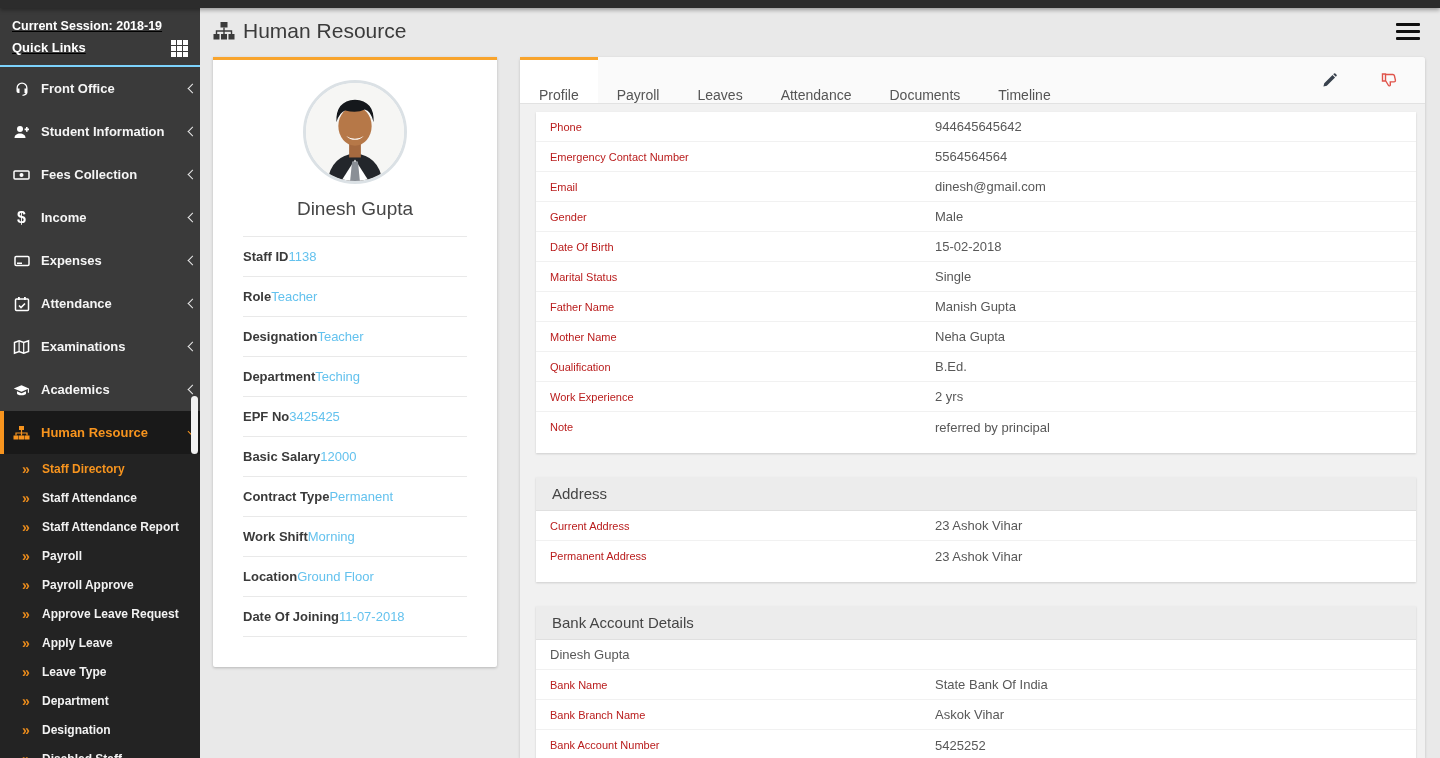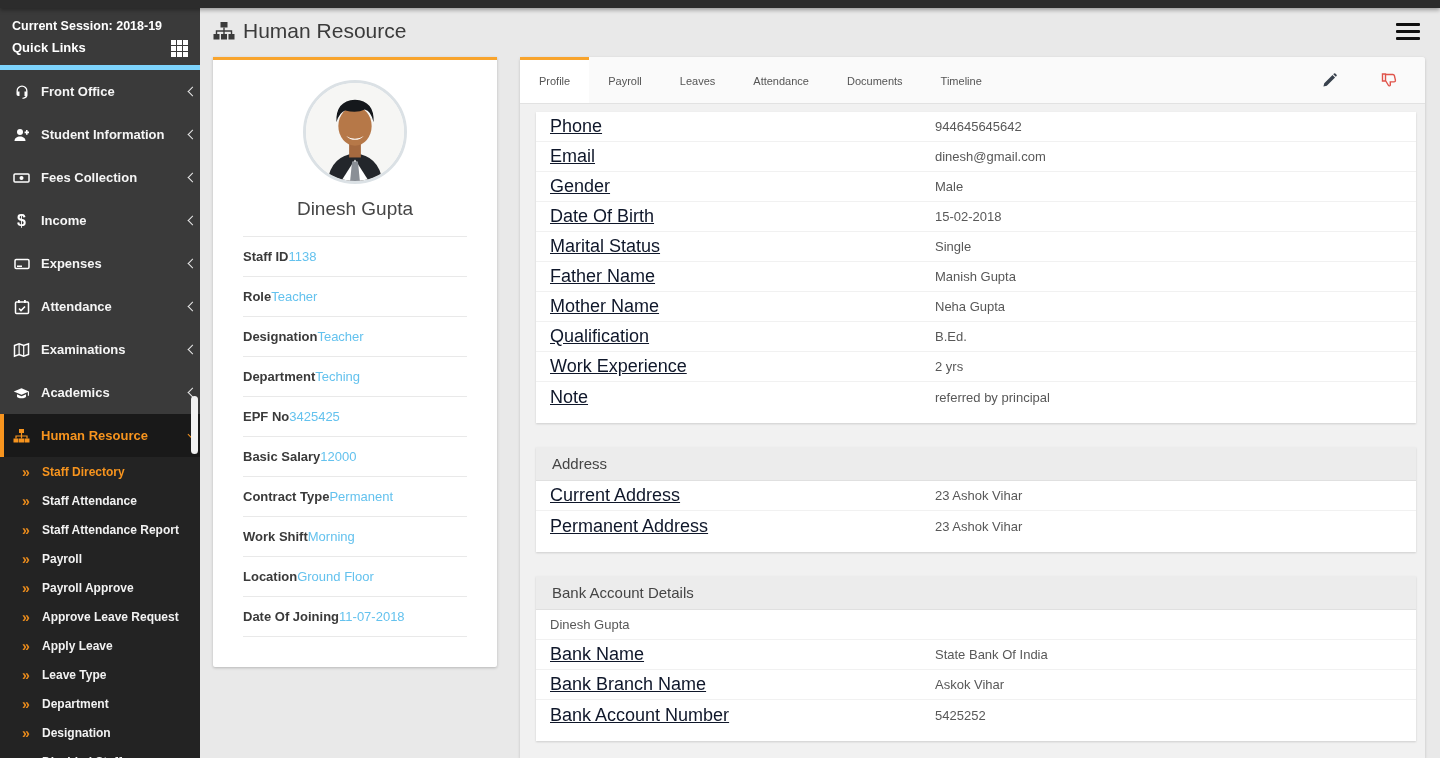--- a/index.html
+++ b/index.html
@@ -6,21 +6,21 @@
   html,body { width:1440px; height:758px; overflow:hidden;
     font-family:"Liberation Sans", sans-serif; background:#e9e9e9; }
 
   
   .topbar { position:absolute; left:0; top:0; width:1440px; height:8px;
     background:#2c2c2c; box-shadow:0 2px 4px rgba(0,0,0,.35); z-index:40; }
 
   
   .sidebar { position:absolute; left:0; top:8px; width:200px; height:750px;
     background:#3a3a3a; z-index:30; }
-  .session { padding:7px 12px 6px 12px; border-bottom:5px solid #7dd3fc; }
+  .session { padding:7px 12px 6px 12px; border-bottom:2px solid #7dd3fc;text-decoration:underline; }
   .session-line1 { color:#fff; font-size:12.5px; font-weight:700; line-height:22px; }
   .session-line2 { display:flex; align-items:center; justify-content:space-between;
     color:#fff; font-size:13px; font-weight:700; line-height:22px; }
   .grid-icon { display:inline-grid; grid-template-columns:repeat(3,5px);
     grid-gap:1px; cursor:pointer; }
   .grid-icon i { width:5px; height:5px; background:#fff; display:block; }
 
   .nav-item { height:43px; display:flex; align-items:center; padding:0 4px 0 13px;
     cursor:pointer; }
   .nav-icon { width:17px; height:17px; margin-right:11px; display:inline-flex;
@@ -65,36 +65,36 @@
   .info-row { height:40px; display:flex; align-items:center; 
     margin:0 30px; border-top:1px solid #e9e9e9; }
   .info-label { font-size:13px; font-weight:700; color:#3a3a3a; }
   .info-value { font-size:13px; color:#64c2ee; }
 
   
   .right-panel { position:absolute; left:320px; top:49px; width:905px; height:701px;
     background:#f1f1f1; border-radius:3px 3px 0 0; box-shadow:0 1px 3px rgba(0,0,0,.18); }
   .tab-strip { height:47px; background:#fafafa; border-bottom:1px solid #e2e2e2;
     display:flex; align-items:stretch; border-radius:3px 3px 0 0; }
-  .tab { padding:0 19px; font-size:11px; color:#555; line-height:43px;
+  .tab { padding:14px 19px; font-size:14px; color:#555; line-height:43px;
     border-top:3px solid transparent; cursor:pointer; }
   .tab.active { background:#fff; border-top:3px solid #f8a42d; }
   .strip-icons { margin-left:auto; display:flex; align-items:center; gap:44px;
     padding-right:28px; }
   .icon-btn { cursor:pointer; display:inline-flex; }
 
   .panel-body { padding:8px 9px 0 16px; }
   .section { background:#fff; box-shadow:0 1px 2px rgba(0,0,0,.15); margin-bottom:24px;
     padding-bottom:11px; }
   .section-header { height:34px; line-height:34px; padding:0 16px; background:#ececec;
     border-bottom:1px solid #e0e0e0; font-size:15px; color:#454545; }
   .t-row { height:30px; display:flex; align-items:center; padding:0 14px;
     border-bottom:1px solid #f1f1f1; }
   .t-row:last-child { border-bottom:none; }
-  .t-label { flex:0 0 385px; font-size:18px; color:#0f172a;text-decoration:underline; }
+  .t-label { flex:0 0 385px; font-size:11px; color:#b91c1c; }
   .t-value { font-size:13px; color:#585858; }
 </style>
 </head>
 <body>
 
 <div class="topbar"></div>
 
 <div class="sidebar">
   <div class="session">
     <div class="session-line1">Current Session: 2018-19</div>
@@ -358,20 +358,24 @@
     </div>
 
     <div class="panel-body">
 
       <div class="section">
         <div class="t-row">
           <span class="t-label">Phone</span>
           <span class="t-value">944645645642</span>
         </div>
         <div class="t-row">
+          <span class="t-label">Emergency Contact Number</span>
+          <span class="t-value">5564564564</span>
+        </div>
+        <div class="t-row">
           <span class="t-label">Email</span>
           <span class="t-value">dinesh@gmail.com</span>
         </div>
         <div class="t-row">
           <span class="t-label">Gender</span>
           <span class="t-value">Male</span>
         </div>
         <div class="t-row">
           <span class="t-label">Date Of Birth</span>
           <span class="t-value">15-02-2018</span>

